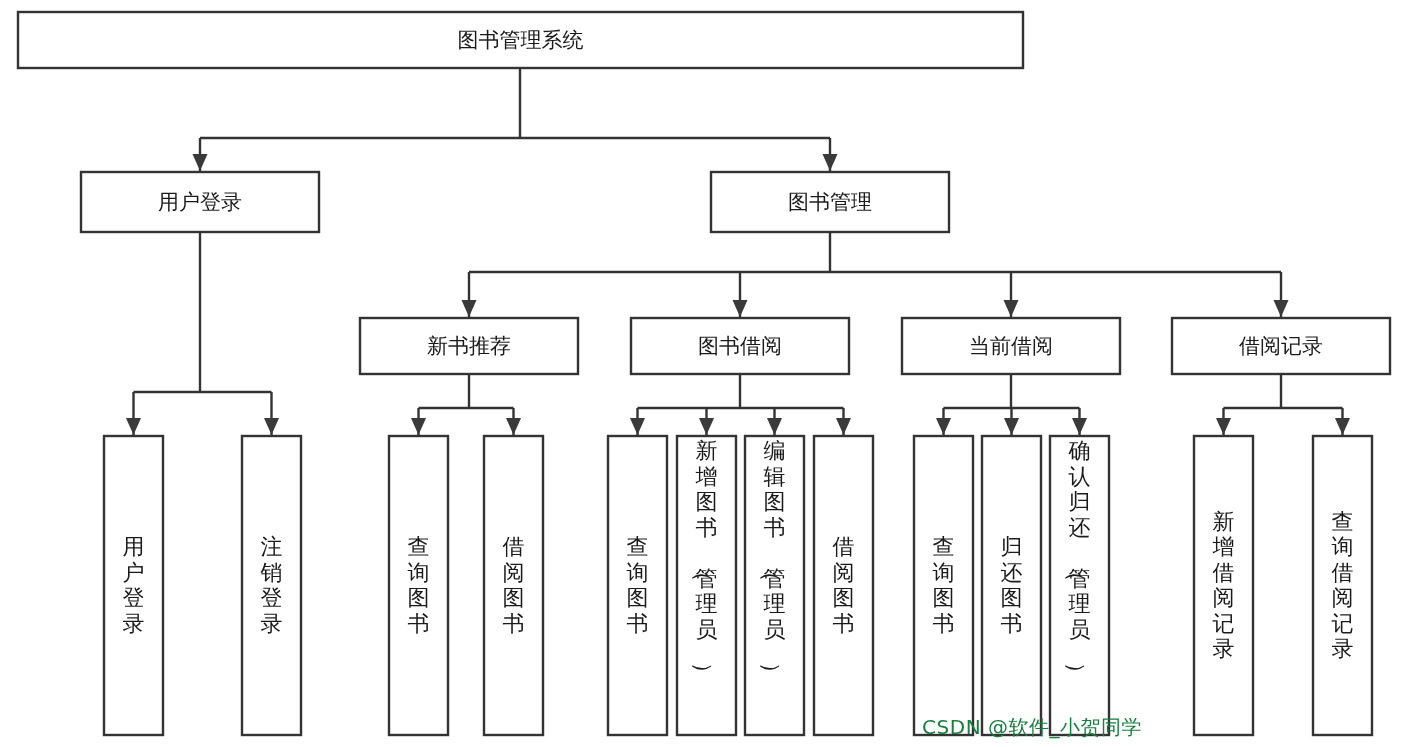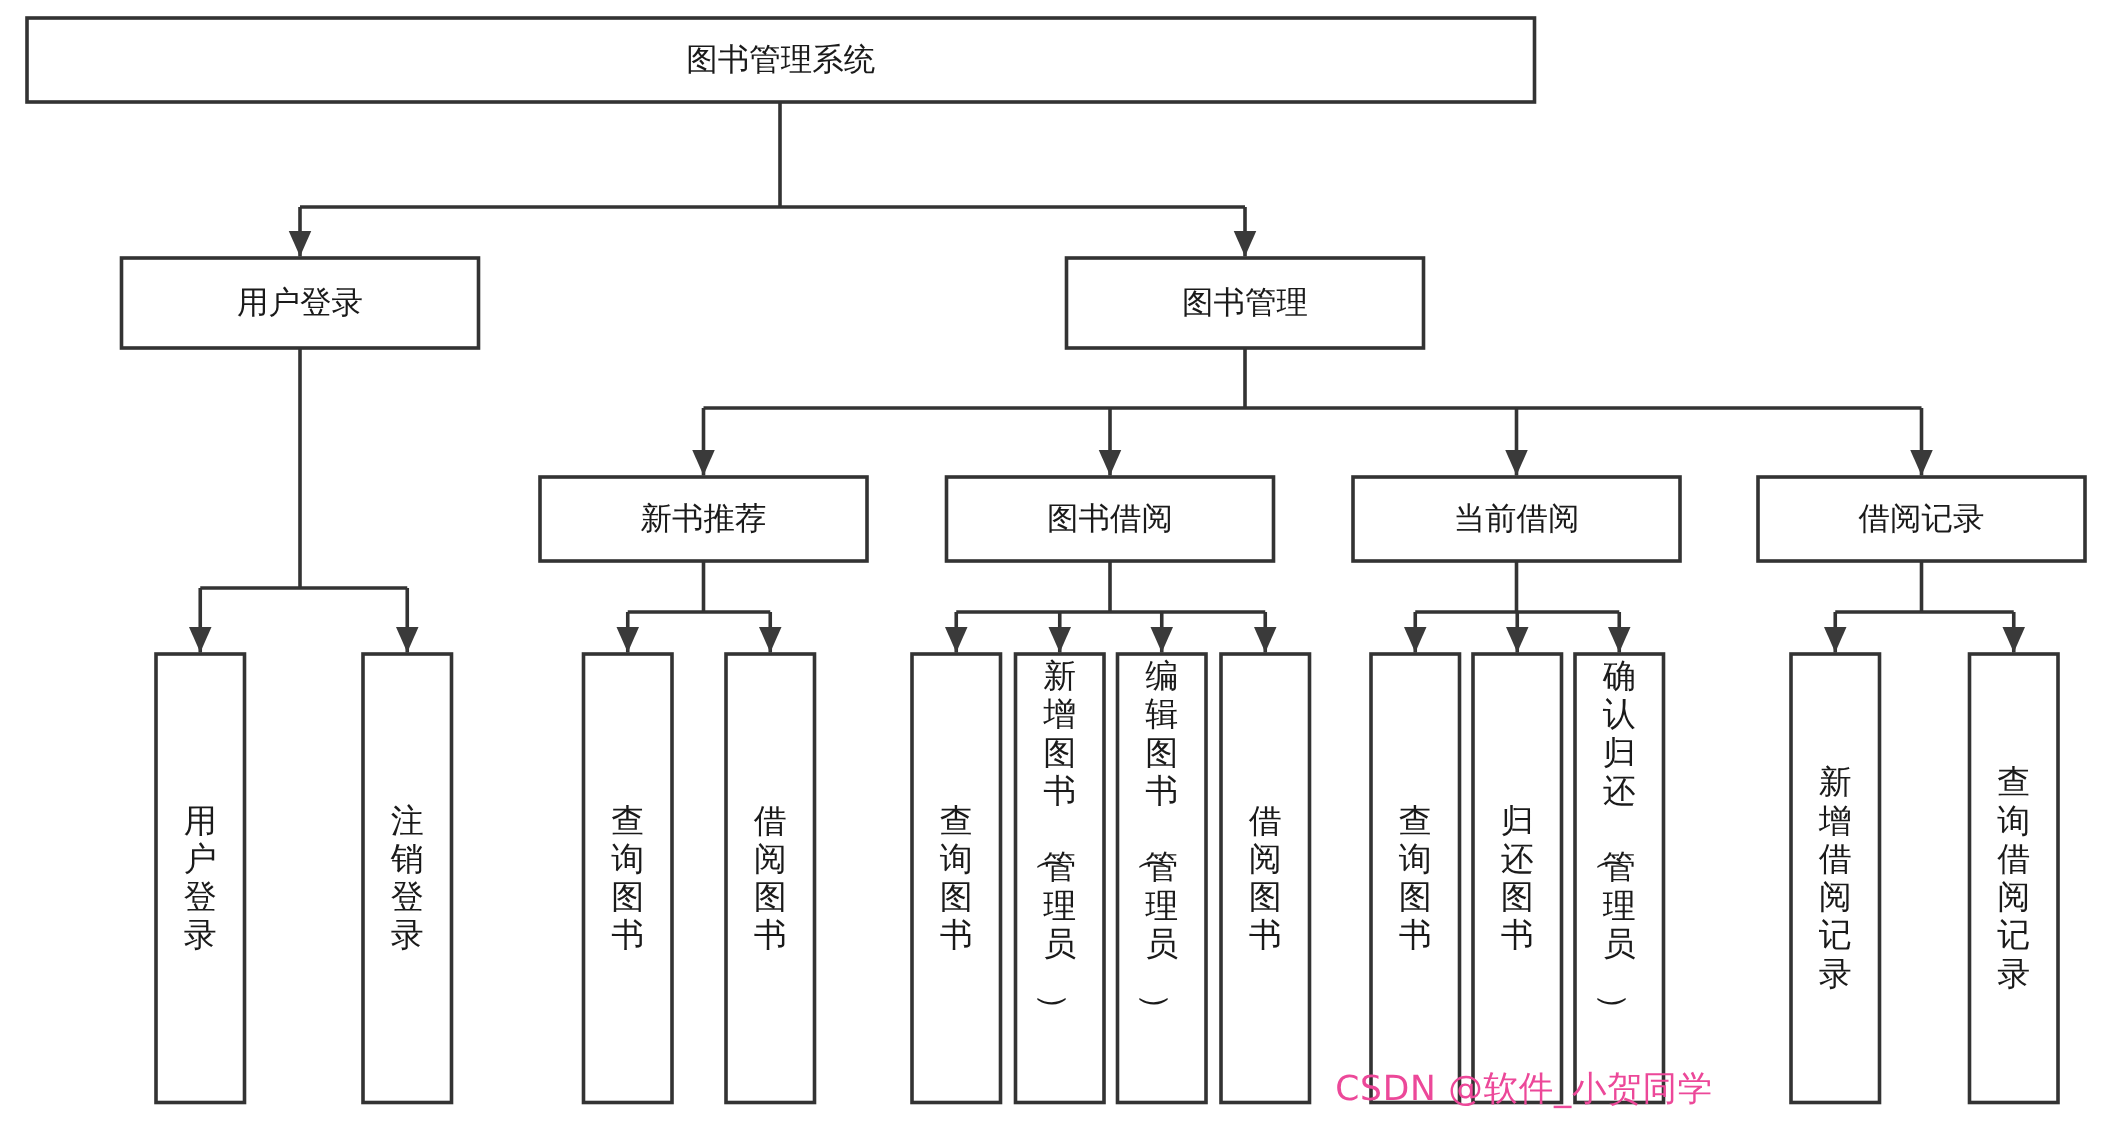--- a/index.html
+++ b/index.html
@@ -54,22 +54,22 @@
     font-family: "DejaVu Sans", "Liberation Sans", sans-serif;
     font-size: 22px;
     fill: #1a1a1a;
     text-anchor: middle;
   }
   .watermark {
     position: absolute;
     right: 8px;
     bottom: 6px;
     font-family: "DejaVu Sans", "Liberation Sans", sans-serif;
-    font-size: 23px;
-    color: #ec4899;
+    font-size: 20px;
+    color: #15803d;
     white-space: nowrap;
     letter-spacing: 0.5px;
     user-select: none;
   }
 </style>
 </head>
 <body>
 
 <div id="diagram-root">
   <svg id="tree-svg" viewBox="0 0 1405 747">

